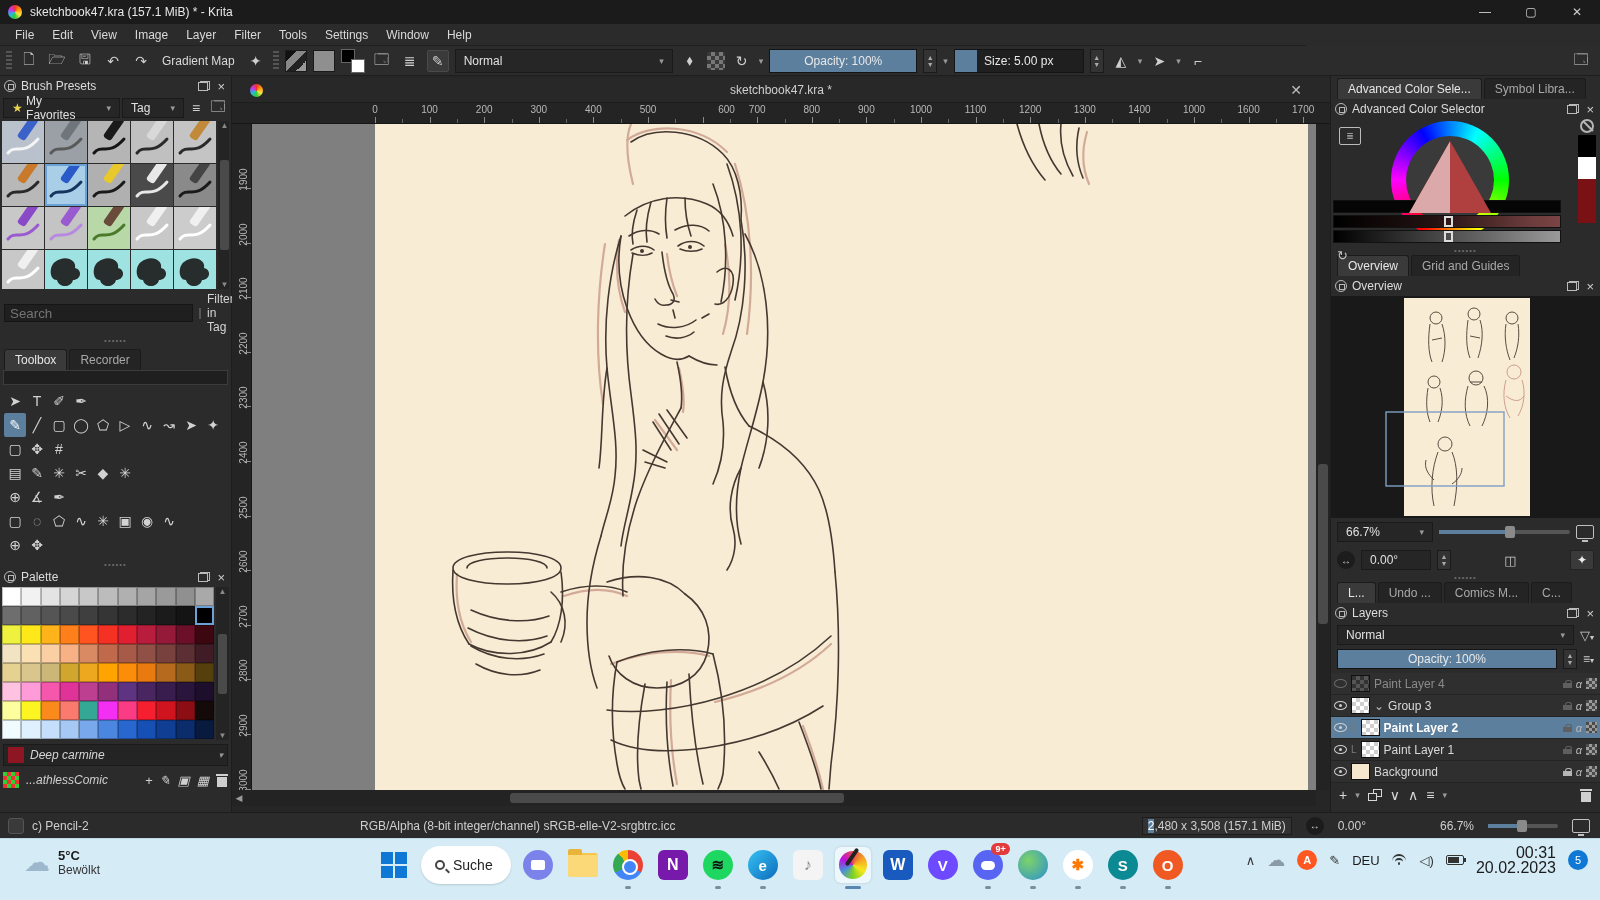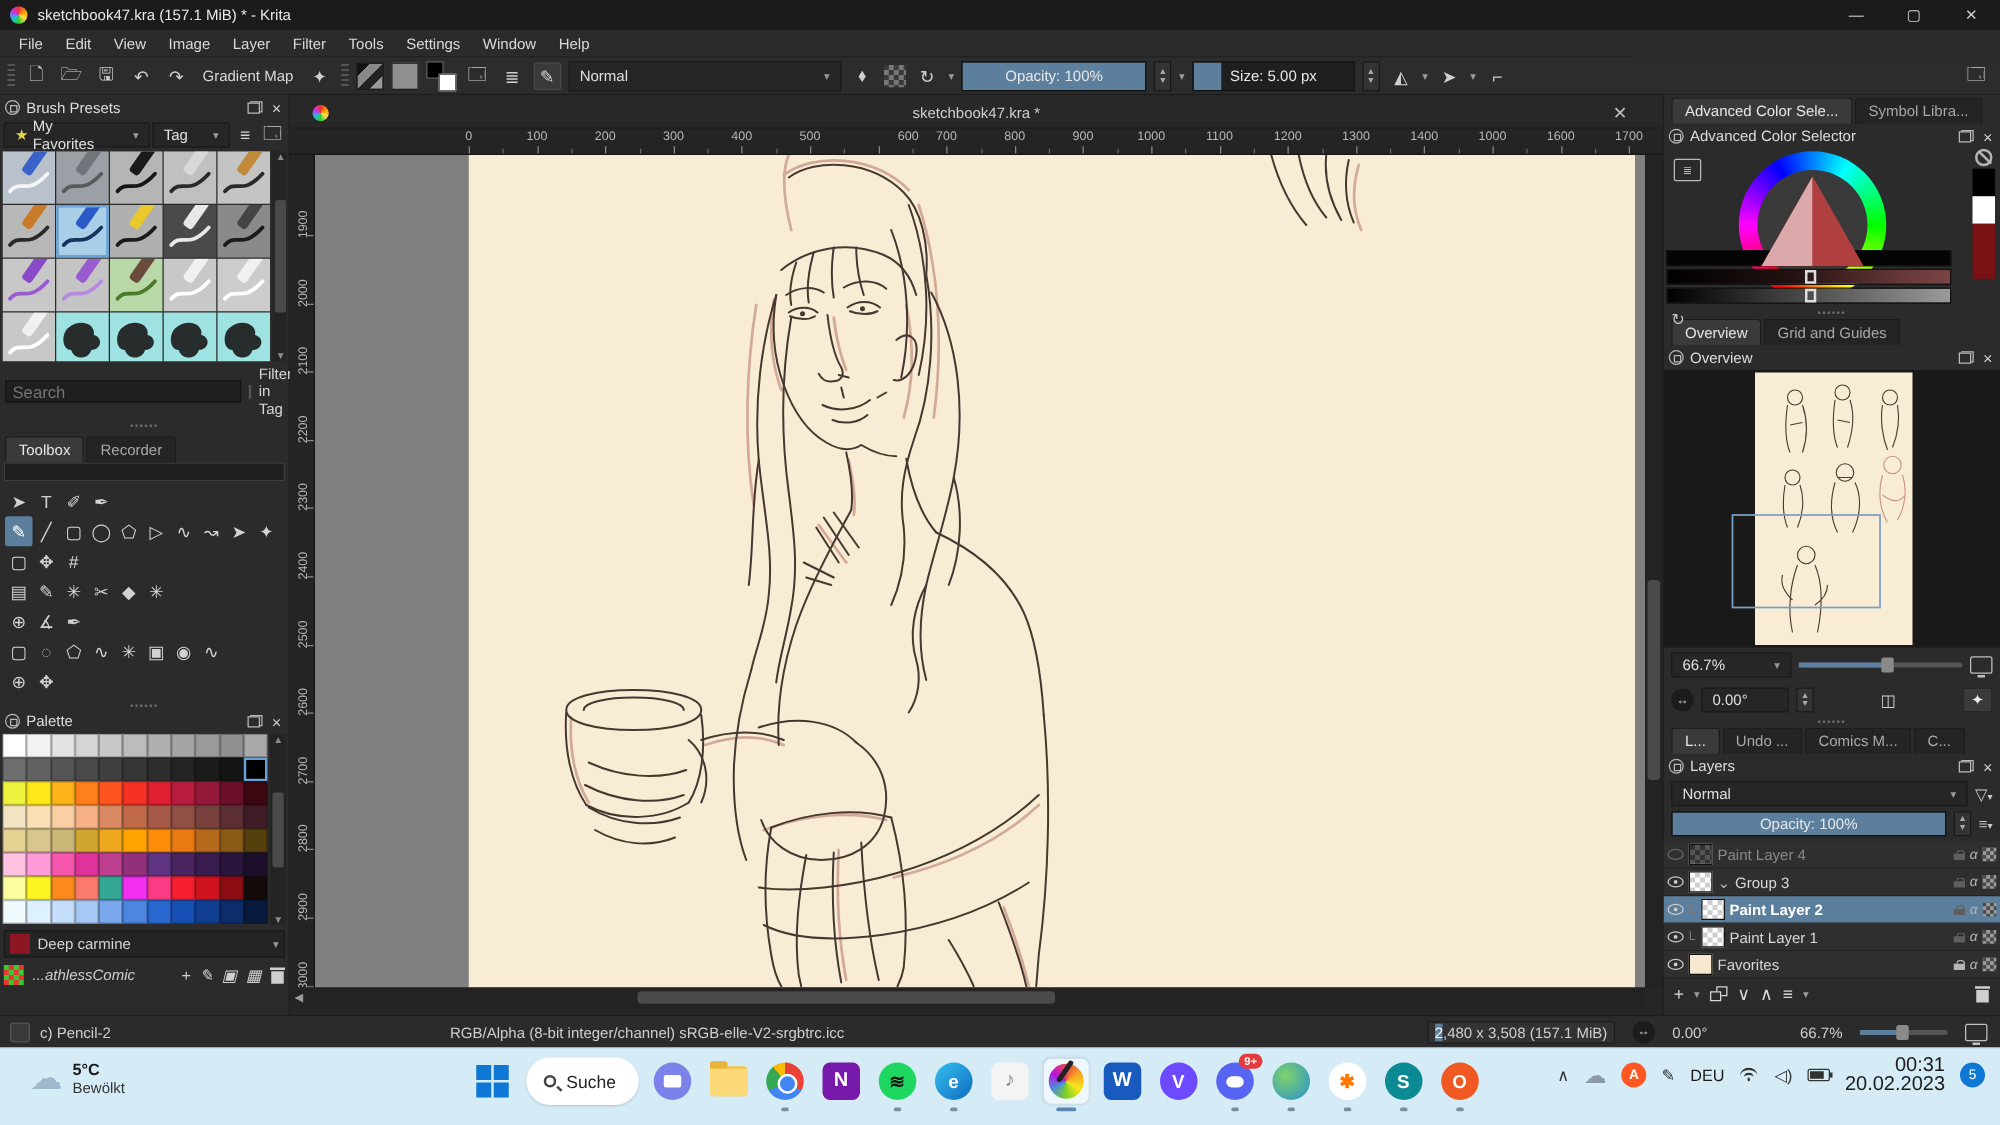--- a/index.html
+++ b/index.html
@@ -66,21 +66,21 @@
   #tool-strip { margin:0 3px; height:15px; background:#1f1f1f; border:1px solid #3c3c3c; }
   #toolgrid { padding:4px 4px; }
   .toolrow { display:flex; }
   .tool { width:22px; height:24px; display:flex; align-items:center; justify-content:center; color:#d2d2d2; font-size:14px; border-radius:2px; }
   .tool.sel { background:#5c7f9d; color:#fff; }
 
   #palette-grid-wrap { position:relative; margin:0 2px; height:153px; overflow:hidden; }
   #palcells { display:grid; grid-template-columns:repeat(11,19.3px); grid-auto-rows:19px; gap:0; width:213px; }
   .pcell { border:1px solid rgba(0,0,0,.25); }
   .pcell.sel { outline:2px solid #6aa2d8; outline-offset:-2px; }
-  #palname-row { display:flex; align-items:center; gap:6px; margin:4px 3px 0 3px; background:#242424; border:1px solid #1a1a1a; height:22px; padding:0 4px; }
+  #palname-row { display:flex; align-items:center; gap:6px; margin:4px 3px 0 3px; background:#242424; border:1px solid #1a1a1a; height:22px; padding:0 4px;font-style:italic; }
   #palcoll-row { display:flex; align-items:center; gap:7px; margin:4px 3px 0 3px; height:20px; color:#cfcfcf;font-style:italic; }
   .palico { color:#cfcfcf; font-size:13px; }
   .trashico { width:12px; height:13px; position:relative; }
   .trashico:before { content:""; position:absolute; left:1px; top:3px; right:1px; bottom:0; background:#cfcfcf; }
   .trashico:after { content:""; position:absolute; left:0; top:0; right:0; height:2px; background:#cfcfcf; }
 
   
   #center { position:absolute; left:232px; top:76px; width:1098px; height:736px; background:#262626; }
   #doctab { position:absolute; left:0; top:2px; width:1098px; height:25px; background:#282828; border-bottom:1px solid #1c1c1c; display:flex; align-items:center; }
   #doctab .krita-logo { width:13px; height:13px; border-radius:50%; margin-left:18px; background:conic-gradient(#e33,#f90,#ffe14d,#3c3,#2bd,#c3e,#e33); }
@@ -907,21 +907,21 @@
           <span style="color: rgb(122, 122, 122); font-size: 10px;">L</span>
           <div class="lthumb"></div>
           <span class="name">Paint Layer 1</span>
           <div class="mini-lock dim"></div>
           <span class="alpha">α</span>
           <div class="mini-check"></div>
         </div>
         <div class="lrow">
           <div class="eye"></div>
           <div class="lthumb solid"></div>
-          <span class="name">Favorites</span>
+          <span class="name">Background</span>
           <div class="mini-lock"></div>
           <span class="alpha">α</span>
           <div class="mini-check"></div>
         </div>
       </div>
     <div id="layer-btns">
       <span>+</span>
         <span class="mini-car">▾</span>
       <span style="position:relative;width:14px;height:12px;display:inline-block">
           <i style="position:absolute;right:0;top:0;width:9px;height:8px;border:1px solid #d8d8d8"></i>

